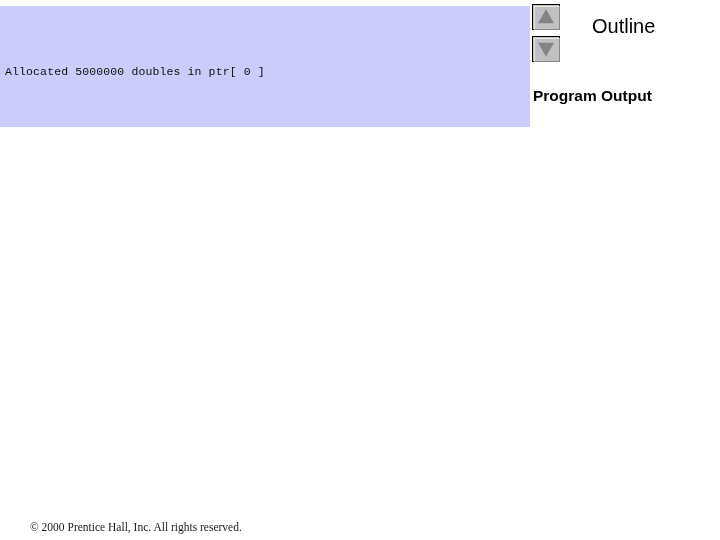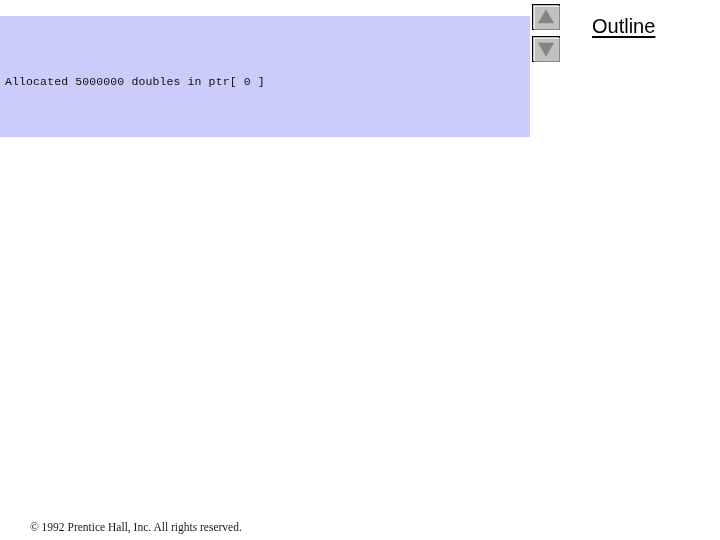--- a/index.html
+++ b/index.html
@@ -20,21 +20,21 @@
     left: 0; top: 0;
     width: 720px;
     height: 540px;
     background: #ffffff;
   }
 
   
   #output-panel {
     position: absolute;
     left: 0px;
-    top: 16px;
+    top: 6px;
     width: 530px;
     height: 121px;
     background: #ccccfa;
     box-sizing: border-box;
     overflow: hidden;
   }
   #output-text {
     position: absolute;
     left: 5px;
     top: 30px;
@@ -95,21 +95,20 @@
   }
 
   
   #outline-heading {
     position: absolute;
     left: 592px;
     top: 15px;
     font-family: "Liberation Sans", sans-serif;
     font-size: 20px;
     color: #000000;
-    text-decoration: underline;
     text-underline-offset: 3px;
     white-space: nowrap;
   }
   #program-output-label {
     position: absolute;
     left: 533px;
     top: 87px;
     font-family: "Liberation Sans", sans-serif;
     font-size: 15.5px;
     font-weight: bold;
@@ -147,16 +146,17 @@
     <span class="tri tri-up"></span>
   </div>
 
   <div class="scroll-btn" id="scroll-down-button">
     <span class="inner-bevel"></span>
     <span class="tri tri-down"></span>
   </div>
 
   <div id="outline-heading">Outline</div>
 
+  <div id="program-output-label">Program Output</div>
 
-  <div id="copyright">© 1992 Prentice Hall, Inc.  All rights reserved.</div>
+  <div id="copyright">© 2000 Prentice Hall, Inc.  All rights reserved.</div>
 
 </div>
 
 </body></html>

